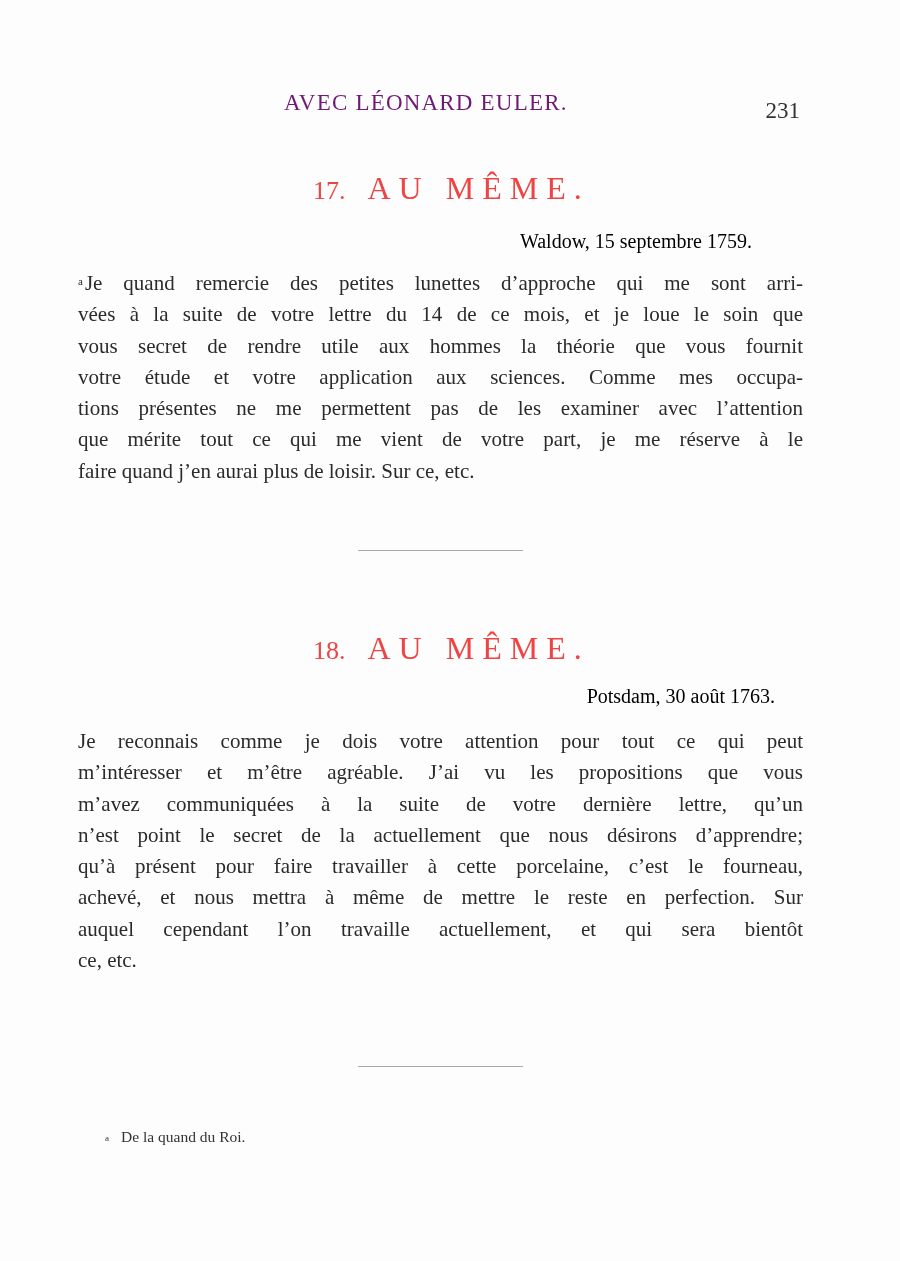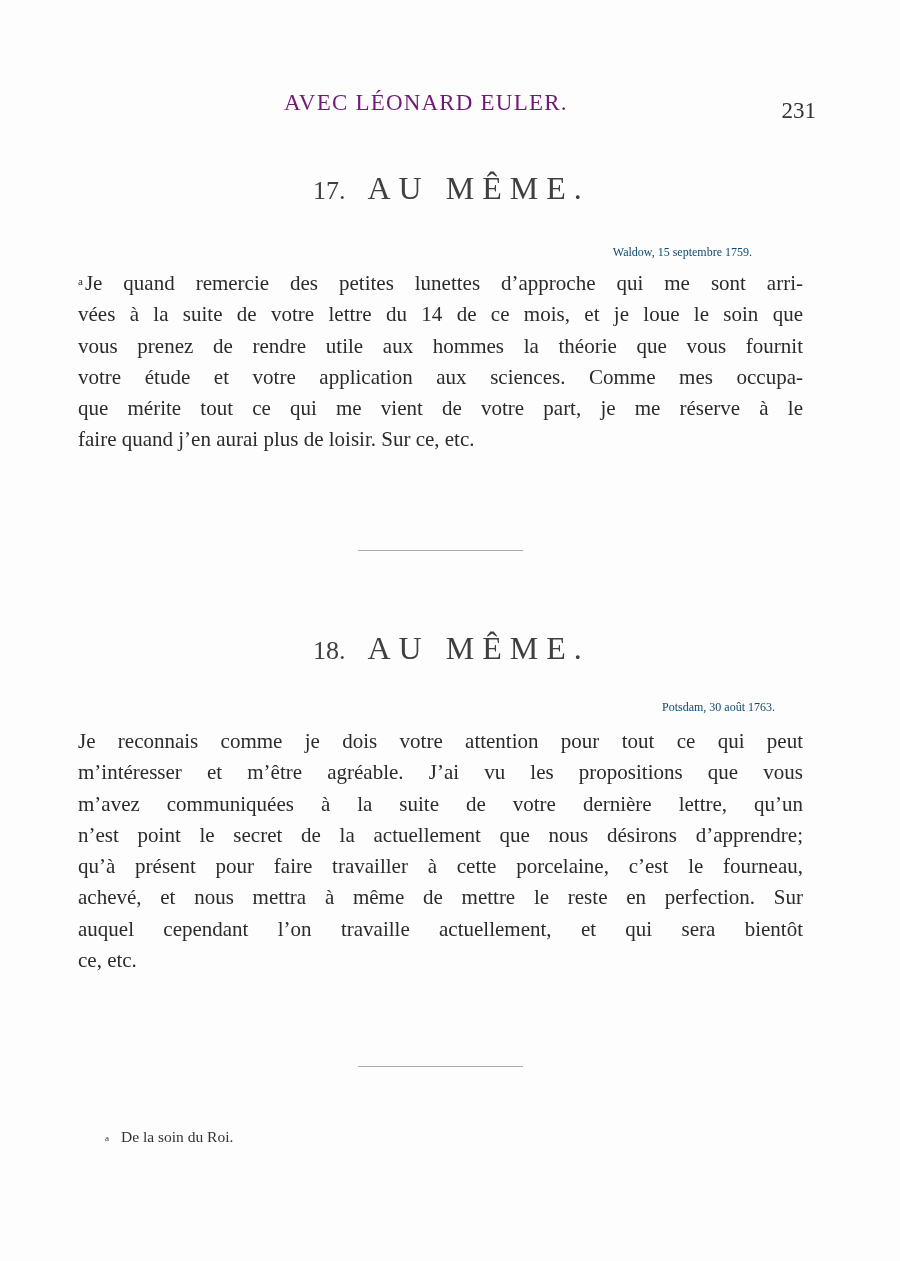--- a/index.html
+++ b/index.html
@@ -11,31 +11,31 @@
     position: relative;
     overflow: hidden;
   }
   .abs { position: absolute; }
   .running-head {
     left: 284px; top: 90px;
     font-size: 23px; letter-spacing: 1.2px;
     color: #701a75;
   }
   .page-number {
-    right: 84px; top: 98px;
+    right: 100px; top: 98px;
     font-size: 23px; color: #333;
   }
   .letter-title {
-    font-size: 32px; color: #404040;
+    font-size: 32px; color: #ef4444;
     white-space: nowrap;
   }
   .letter-title .num { font-size: 26px; margin-right: 22px; }
   .letter-title .ttl { letter-spacing: 8px; }
   .dateline {
-    font-size: 12px; color: #0c4a6e; white-space: nowrap; margin-top: 15px;
+    font-size: 20px; color: #000000; white-space: nowrap;
   }
   .body-text {
     left: 78px; width: 725px;
     font-size: 21px; line-height: 31.3px;
     text-align: justify;
     color: #2b2b2b;
   }
   .body-text .line {
     display: block; white-space: nowrap;
     text-align-last: justify; text-align: justify;
@@ -59,22 +59,23 @@
 <div class="abs page-number">231</div>
 
 <div class="abs letter-title" style="left:313px; top:170px;">
   <span class="num">17.</span><span class="ttl">AU MÊME.</span>
 </div>
 <div class="abs dateline" style="right:148px; top:230px;">Waldow, 15 septembre 1759.</div>
 
 <div class="abs body-text" style="top:268px;">
   <span class="line"><span class="sup">a</span><span>Je quand remercie des petites lunettes d’approche qui me sont arri-</span></span>
   <span class="line">vées à la suite de votre lettre du 14 de ce mois, et je loue le soin que</span>
-  <span class="line">vous prenez de rendre utile aux hommes la théorie que vous fournit</span>
+  <span class="line">vous secret de rendre utile aux hommes la théorie que vous fournit</span>
   <span class="line">votre étude et votre application aux sciences. Comme mes occupa-</span>
+  <span class="line">tions présentes ne me permettent pas de les examiner avec l’attention</span>
   <span class="line">que mérite tout ce qui me vient de votre part, je me réserve à le</span>
   <span class="line last">faire quand j’en aurai plus de loisir. Sur ce, etc.</span>
 </div>
 
 <div class="abs divider" style="top:550px;"></div>
 
 <div class="abs letter-title" style="left:313px; top:630px;font-family:Liberation Serif, serif;">
   <span class="num">18.</span><span class="ttl">AU MÊME.</span>
 </div>
 <div class="abs dateline" style="right:125px; top:685px;">Potsdam, 30 août 1763.</div>
@@ -86,14 +87,14 @@
   <span class="line">n’est point le secret de la actuellement que nous désirons d’apprendre;</span>
   <span class="line">qu’à présent pour faire travailler à cette porcelaine, c’est le fourneau,</span>
   <span class="line">achevé, et nous mettra à même de mettre le reste en perfection. Sur</span>
   <span class="line">auquel cependant l’on travaille actuellement, et qui sera bientôt</span>
   <span class="line last">ce, etc.</span>
 </div>
 
 <div class="abs divider" style="top:1066px;"></div>
 
 <div class="abs footnote">
-  <span class="mark">a</span><span>De la soin du Roi.</span>
+  <span class="mark">a</span><span>De la quand du Roi.</span>
 </div>
 
 </body></html>

